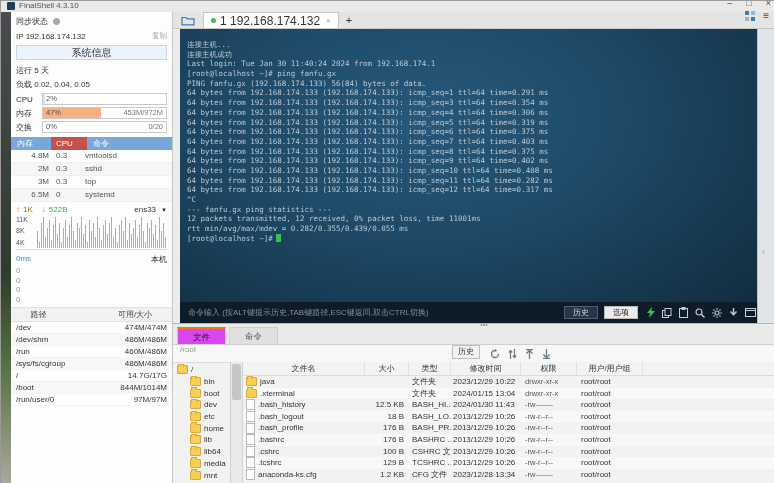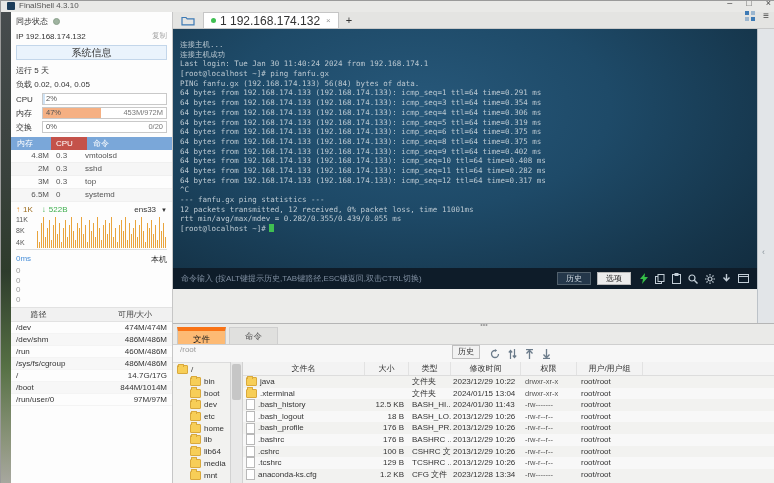--- a/index.html
+++ b/index.html
@@ -81,21 +81,21 @@
   .tab{height:15px;background:#fff;border:1px solid #c6c6c6;border-bottom:none;display:flex;align-items:center;
        gap:4px;padding:0 7px;margin-left:4px;}
   .tabdot{width:5px;height:5px;border-radius:50%;background:#3fbf52;}
   .tablabel{font-size:12px;color:#333;white-space:nowrap;}
   .tabclose{font-size:8px;color:#999;margin-left:2px;}
   .newtab{font-size:11px;color:#333;margin:0 0 1px 7px;line-height:14px;}
   .tabbar-right{margin-left:auto;display:flex;align-items:center;gap:8px;margin-bottom:3px;}
   .hamb{font-size:10px;color:#444;line-height:10px;}
 
   
-  .terminal{position:absolute;left:172px;top:28px;width:584px;height:260px;
+  .terminal{position:absolute;left:179px;top:28px;width:584px;height:294px;
             background:radial-gradient(ellipse at 42% 30%, #27587a 0%, #1e4a68 40%, #153449 80%, #112a3c 100%);
             overflow:hidden;}
   .tlines{padding:11px 0 0 7px;font-family:"DejaVu Sans Mono",monospace;font-size:7.5px;line-height:9.7px;color:#bcc9d2;}
   .tline{white-space:pre;height:9.7px;}
   .promptline{white-space:pre;height:9.7px;}
   .cursor{display:inline-block;width:5px;height:8px;background:#3fbf52;vertical-align:-1px;margin-left:3px;}
 
   .cmdbar{position:absolute;left:0;right:0;bottom:0;height:21px;background:#0e1c29;display:flex;align-items:center;
           padding:0 8px;box-sizing:border-box;gap:6px;}
   .cmdhint{color:#7f8ea0;font-size:8px;white-space:nowrap;overflow:hidden;flex:1;}
@@ -109,21 +109,21 @@
   .rightstrip{position:absolute;left:756px;top:28px;width:18px;height:294px;background:#e2e5e8;
               border-left:1px solid #bcc2c8;box-sizing:border-box;}
   .collapse{position:absolute;left:4px;top:74%;color:#8a949c;font-size:9px;}
 
   
   .filepanel{position:absolute;left:172px;top:322px;width:602px;height:161px;background:#f2f2f0;
              border-top:1px solid #b5b5b5;box-sizing:border-box;}
   .splitdots{position:absolute;top:-1px;left:50%;width:20px;text-align:center;color:#999;font-size:7px;line-height:4px;}
   .ftabs{height:20px;display:flex;align-items:flex-end;padding-left:4px;gap:3px;border-bottom:1px solid #cfcfcf;background:#eaeae8;}
   .ftab{height:17px;line-height:16px;padding:0 15px;font-size:8.5px;box-sizing:border-box;}
-  .ftab.active{background:#fdba74;border:1px solid #c8c8c8;border-bottom:none;border-top:4px solid #f97316;color:#222;}
+  .ftab.active{background:#d946ef;border:1px solid #c8c8c8;border-bottom:none;border-top:2px solid #f97316;color:#222;}
   .ftab.inactive{background:#e0e0de;border:1px solid #cfcfcf;border-bottom:none;color:#555;}
   .fpath{height:17px;display:flex;align-items:flex-start;background:#f7f7f7;border-bottom:1px solid #dcdcdc;padding:0 7px;}
   .pathtext{color:#999;font-size:8px;width:272px;}
   .histbtn{border:1px solid #bfbfbf;background:#f2f2f2;color:#333;font-size:8px;height:12px;line-height:11px;padding:0 5px;}
   .pathicons{display:flex;align-items:center;gap:8px;margin-left:10px;}
   .fbody{position:absolute;top:38px;bottom:0;left:0;right:0;display:flex;overflow:hidden;}
   .ftree{width:57px;padding-top:2px;box-sizing:border-box;}
   .titem{display:flex;align-items:center;height:11.7px;gap:3px;font-size:8px;color:#333;white-space:nowrap;}
   .fico{width:9px;height:7px;background:#f7ce57;border:1px solid #d9a93c;border-radius:1px;position:relative;flex:none;}
   .fico:before{content:"";position:absolute;top:-2.5px;left:0;width:4px;height:2px;background:#f7ce57;border:1px solid #d9a93c;border-bottom:none;border-radius:1px 1px 0 0;}
@@ -411,20 +411,21 @@
     <div class="tline">连接主机...</div>
         <div class="tline">连接主机成功</div>
         <div class="tline">Last login: Tue Jan 30 11:40:24 2024 from 192.168.174.1</div>
         <div class="tline">[root@localhost ~]# ping fanfu.gx</div>
         <div class="tline">PING fanfu.gx (192.168.174.133) 56(84) bytes of data.</div>
         <div class="tline">64 bytes from 192.168.174.133 (192.168.174.133): icmp_seq=1 ttl=64 time=0.291 ms</div>
         <div class="tline">64 bytes from 192.168.174.133 (192.168.174.133): icmp_seq=3 ttl=64 time=0.354 ms</div>
         <div class="tline">64 bytes from 192.168.174.133 (192.168.174.133): icmp_seq=4 ttl=64 time=0.306 ms</div>
         <div class="tline">64 bytes from 192.168.174.133 (192.168.174.133): icmp_seq=5 ttl=64 time=0.319 ms</div>
         <div class="tline">64 bytes from 192.168.174.133 (192.168.174.133): icmp_seq=6 ttl=64 time=0.375 ms</div>
+        <div class="tline">64 bytes from 192.168.174.133 (192.168.174.133): icmp_seq=7 ttl=64 time=0.403 ms</div>
         <div class="tline">64 bytes from 192.168.174.133 (192.168.174.133): icmp_seq=8 ttl=64 time=0.375 ms</div>
         <div class="tline">64 bytes from 192.168.174.133 (192.168.174.133): icmp_seq=9 ttl=64 time=0.402 ms</div>
         <div class="tline">64 bytes from 192.168.174.133 (192.168.174.133): icmp_seq=10 ttl=64 time=0.408 ms</div>
         <div class="tline">64 bytes from 192.168.174.133 (192.168.174.133): icmp_seq=11 ttl=64 time=0.282 ms</div>
         <div class="tline">64 bytes from 192.168.174.133 (192.168.174.133): icmp_seq=12 ttl=64 time=0.317 ms</div>
         <div class="tline">^C</div>
         <div class="tline">--- fanfu.gx ping statistics ---</div>
         <div class="tline">12 packets transmitted, 12 received, 0% packet loss, time 11001ms</div>
         <div class="tline">rtt min/avg/max/mdev = 0.282/0.355/0.439/0.055 ms</div>
       </div>

